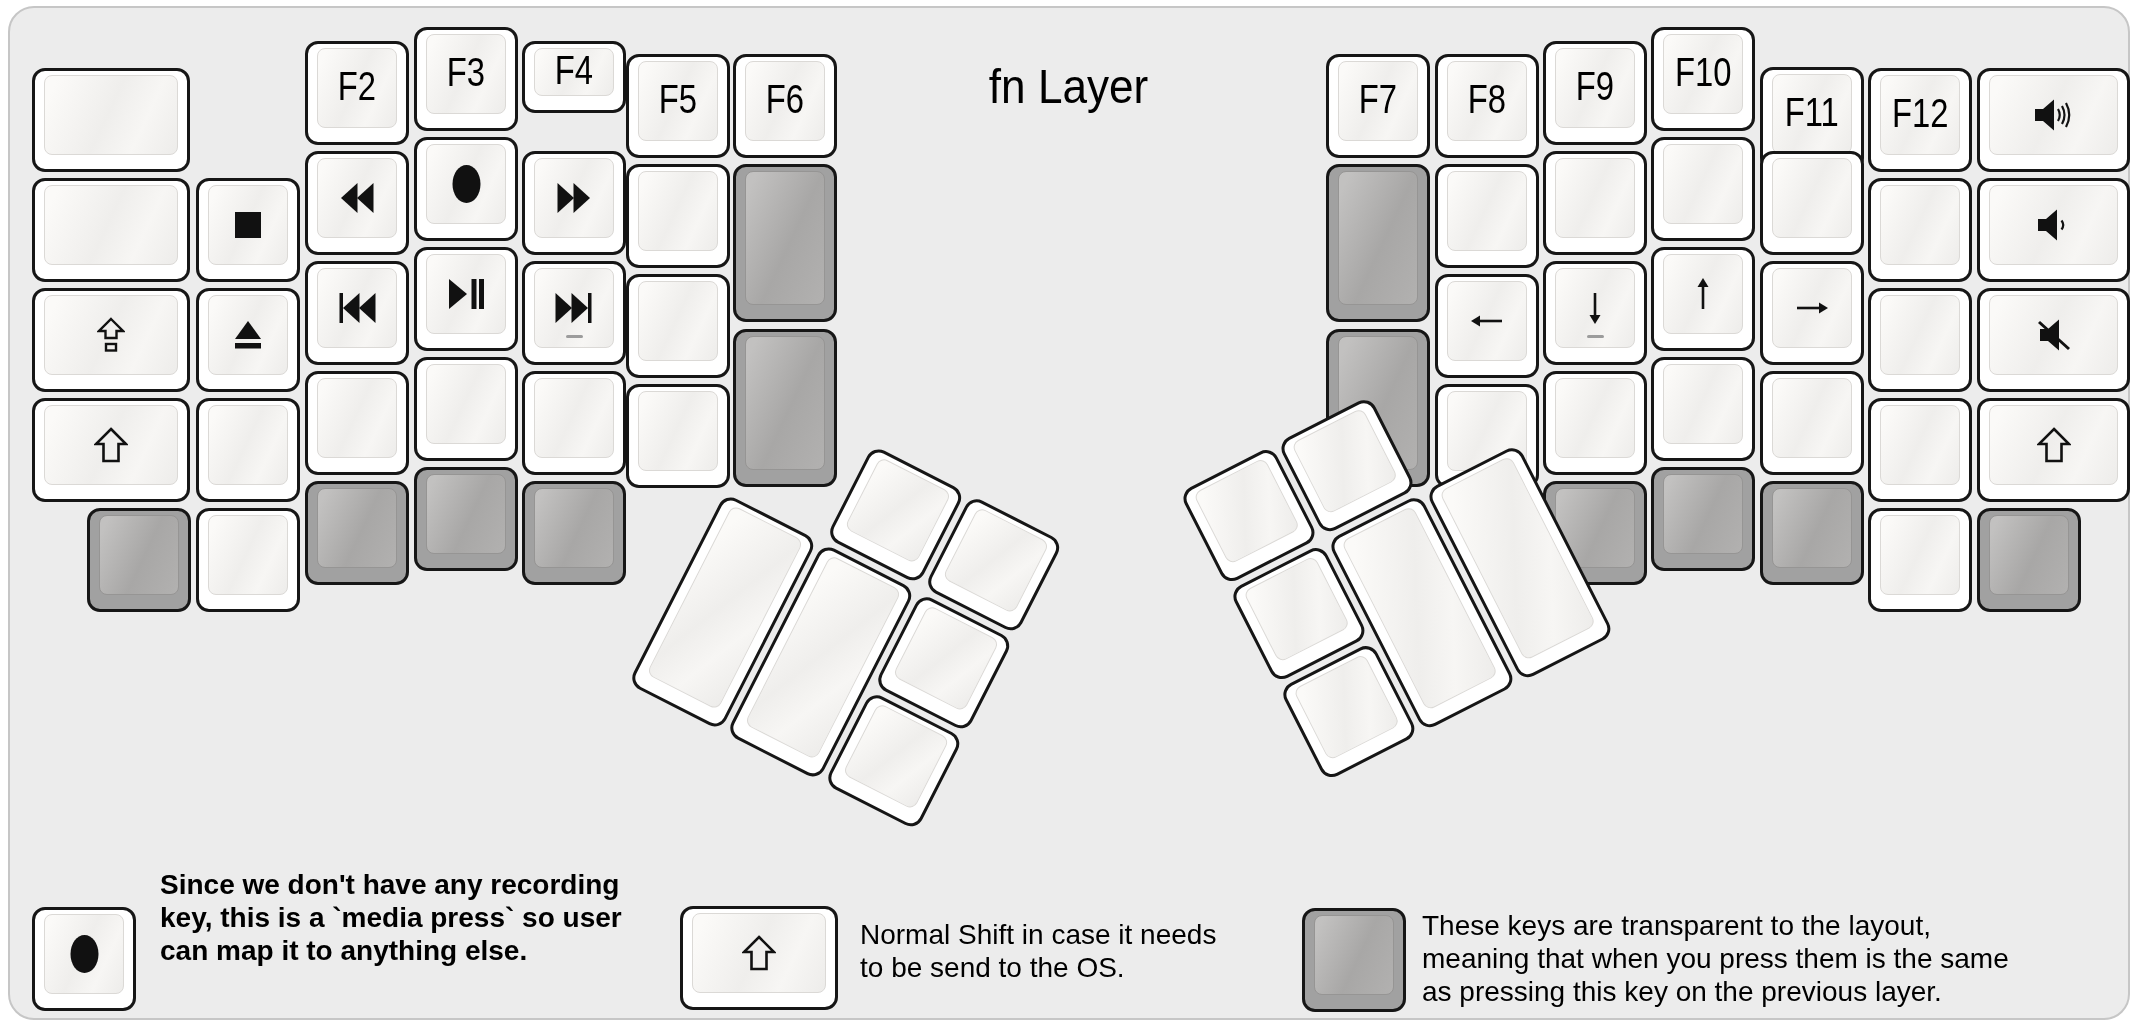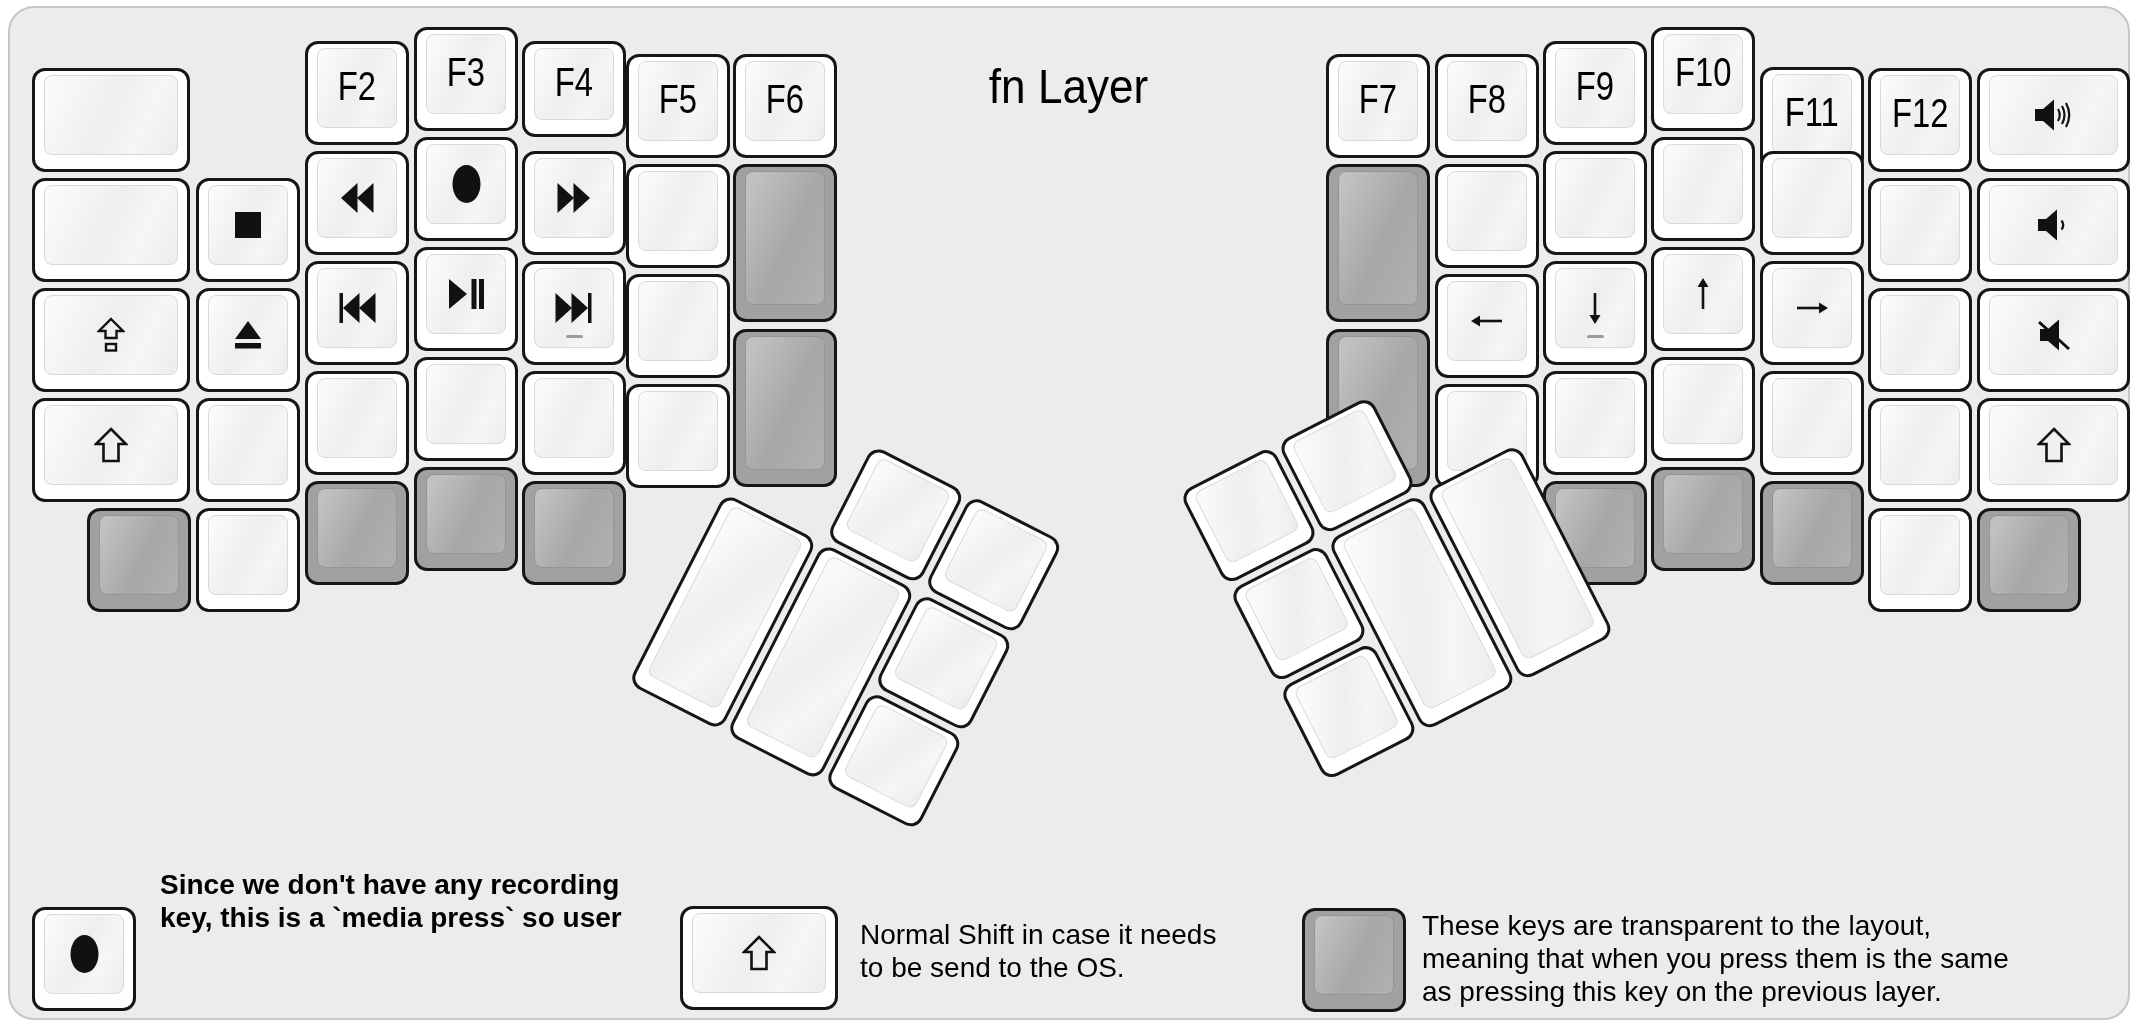--- a/index.html
+++ b/index.html
@@ -143,21 +143,21 @@
             </svg>
           </span>
         </div>
       </div>
       <div class="key" style="left: 404px; top: 349px; width: 104px; height: 104px;">
         <div class="cap"></div>
       </div>
       <div class="key gray" style="left: 404px; top: 459px; width: 104px; height: 104px;">
         <div class="cap"></div>
       </div>
-      <div class="key" style="left: 512px; top: 33px; width: 104px; height: 96px;">
+      <div class="key" style="left: 512px; top: 33px; width: 104px; height: 72px;">
         <div class="cap">
           <span class="klabel">F4</span>
         </div>
       </div>
       <div class="key" style="left: 512px; top: 143px; width: 104px; height: 104px;">
         <div class="cap">
           <span class="icon">
             <svg width="34" height="30" viewBox="0 0 34 30">
               <polygon points="0.5,0 17,15 0.5,30" fill="#111"></polygon>
               <polygon points="16.5,0 33,15 16.5,30" fill="#111"></polygon>
@@ -434,20 +434,21 @@
       </div>
       <div class="key gray" style="left: 1292px; top: 900px; width: 104px; height: 104px;">
         <div class="cap"></div>
       </div>
     </div>
   <div class="title"><span>fn Layer</span></div>
 
   <div class="legend-text lt1">
     <div>Since we don't have any recording</div>
     <div>key, this is a `media press` so user</div>
+    <div>can map it to anything else.</div>
   </div>
   <div class="legend-text lt2">
     <div>Normal Shift in case it needs</div>
     <div>to be send to the OS.</div>
   </div>
   <div class="legend-text lt3">
     <div>These keys are transparent to the layout,</div>
     <div>meaning that when you press them is the same</div>
     <div>as pressing this key on the previous layer.</div>
   </div>

